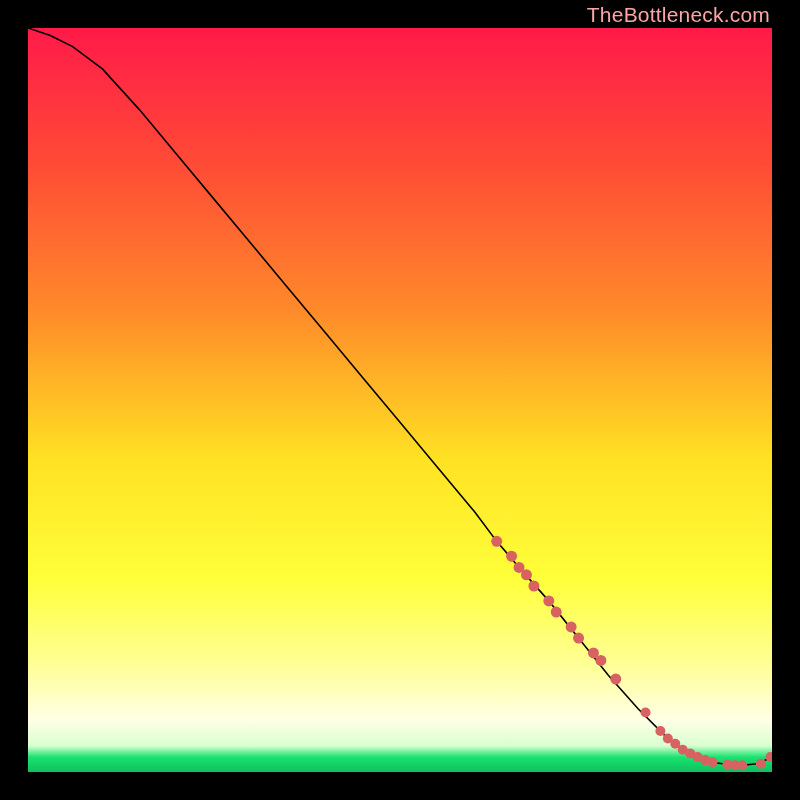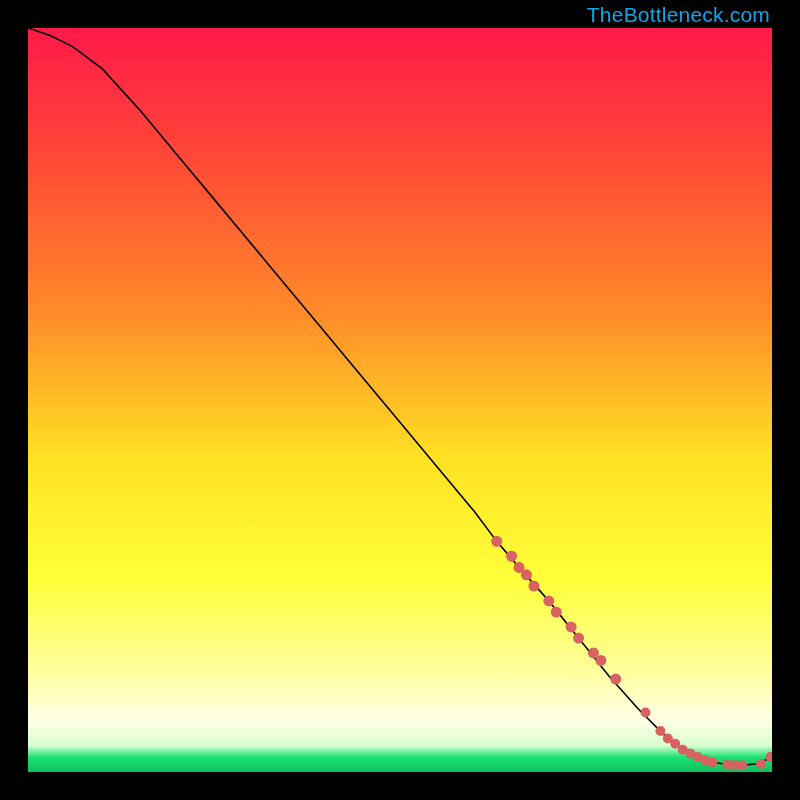--- a/index.html
+++ b/index.html
@@ -23,21 +23,21 @@
     position: absolute;
     left: 0;
     top: 0;
     width: 744px;
     height: 744px;
   }
   .watermark {
     position: absolute;
     top: 3px;
     right: 30px;
-    color: #0ea5e9;
+    color: #fca5a5;
     font-size: 21px;
     letter-spacing: 0.2px;
     font-weight: 500;
   }
   svg {
     position: absolute;
     left: 0;
     top: 0;
     width: 744px;
     height: 744px;

